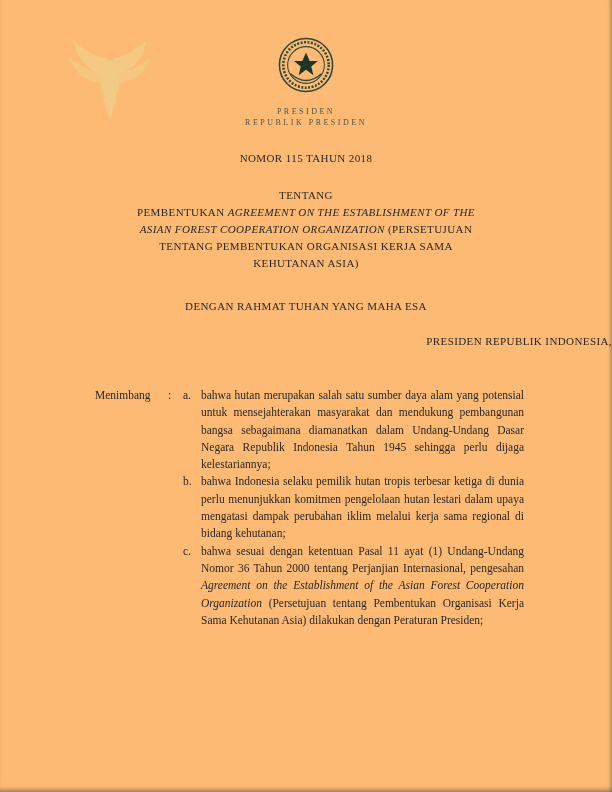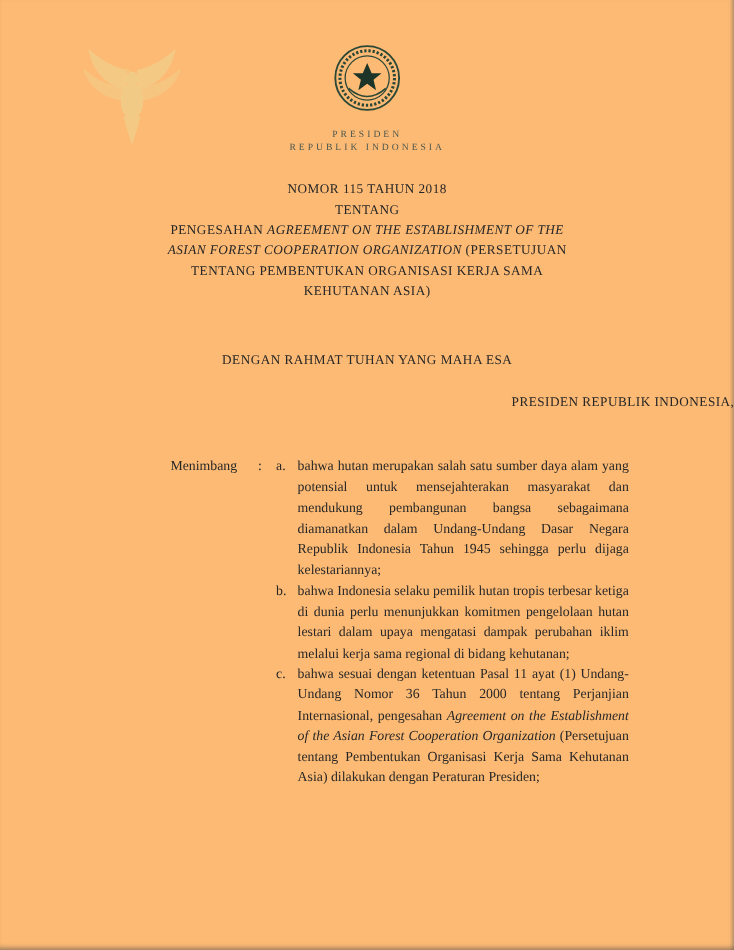--- a/index.html
+++ b/index.html
@@ -18,32 +18,32 @@
     position:absolute;left:68px;top:24px;width:84px;height:104px;
     opacity:.55;pointer-events:none;
   }
   
   .header{padding-top:36px;text-align:center;}
   .seal{display:block;margin:0 auto;width:58px;height:58px;}
   .seal-caption{margin-top:12px;font-size:8px;line-height:11px;letter-spacing:2.5px;color:#4a564e;}
   
   .title-block{margin-top:22px;text-align:center;font-size:11px;line-height:17px;letter-spacing:.4px;}
   .title-line1{word-spacing:4px;}
-  .tentang-group{}
+  .tentang-group{margin-top:20px;}
   .subject{max-width:348px;margin:0 auto;}
-  .invocation{margin-top:40px;}
+  .invocation{margin-top:26px;}
   .authority{margin-top:18px;text-align:right;}
   
   .considerations{
     display:flex;
     margin:37px 0 0 95px;
     width:429px;
     font-size:11.5px;line-height:17.3px;
   }
-  .consider-label{width:73px;flex:none;margin-left:47px;}
+  .consider-label{width:73px;flex:none;}
   .consider-colon{width:15px;flex:none;}
   .consider-list{flex:1;}
   .consider-item{display:flex;}
   .item-letter{width:18px;flex:none;}
   .item-text{flex:1;text-align:justify;}
   .item-text i{font-style:italic;}
 </style>
 </head>
 <body>
 
@@ -65,29 +65,29 @@
 
   <div class="header">
     <svg class="seal" viewBox="-30 -30 60 60" aria-hidden="true">
       <circle cx="0" cy="0" r="27.5" fill="none" stroke="#2b4837" stroke-width="1.6"></circle>
       <circle cx="0" cy="0" r="23.5" fill="none" stroke="#2b4837" stroke-width="2.6" stroke-dasharray="2 1.6"></circle>
       <circle cx="0" cy="0" r="19" fill="none" stroke="#2b4837" stroke-width="1.1"></circle>
       <path d="M0,-13 L3.82,-4.02 L12.36,-4.02 L5.45,1.53 L7.64,10.51 L0,5 L-7.64,10.51 L-5.45,1.53 L-12.36,-4.02 L-3.82,-4.02 Z" fill="#1d3529"></path>
       <path d="M-16,9 Q-8,16 0,16 Q8,16 16,9" fill="none" stroke="#2b4837" stroke-width="1.4"></path>
     </svg>
     <div class="seal-caption">PRESIDEN</div>
-    <div class="seal-caption" style="margin-top:0;">REPUBLIK INDONESIA</div>
+    <div class="seal-caption" style="margin-top:0;">REPUBLIK PRESIDEN</div>
   </div>
 
   <div class="title-block">
     <div>NOMOR 115 TAHUN 2018</div>
 
     <div class="tentang-group">
       <div>TENTANG</div>
-      <div class="subject"><span>PENGESAHAN </span><i>AGREEMENT ON THE ESTABLISHMENT OF THE ASIAN FOREST COOPERATION ORGANIZATION</i><span> (PERSETUJUAN TENTANG PEMBENTUKAN ORGANISASI KERJA SAMA KEHUTANAN ASIA)</span></div>
+      <div class="subject"><span>PEMBENTUKAN </span><i>AGREEMENT ON THE ESTABLISHMENT OF THE ASIAN FOREST COOPERATION ORGANIZATION</i><span> (PERSETUJUAN TENTANG PEMBENTUKAN ORGANISASI KERJA SAMA KEHUTANAN ASIA)</span></div>
     </div>
 
     <div class="invocation">DENGAN RAHMAT TUHAN YANG MAHA ESA</div>
     <div class="authority">PRESIDEN REPUBLIK INDONESIA,</div>
   </div>
 
   <div class="considerations">
     <div class="consider-label">Menimbang</div>
     <div class="consider-colon">:</div>
     <div class="consider-list">

